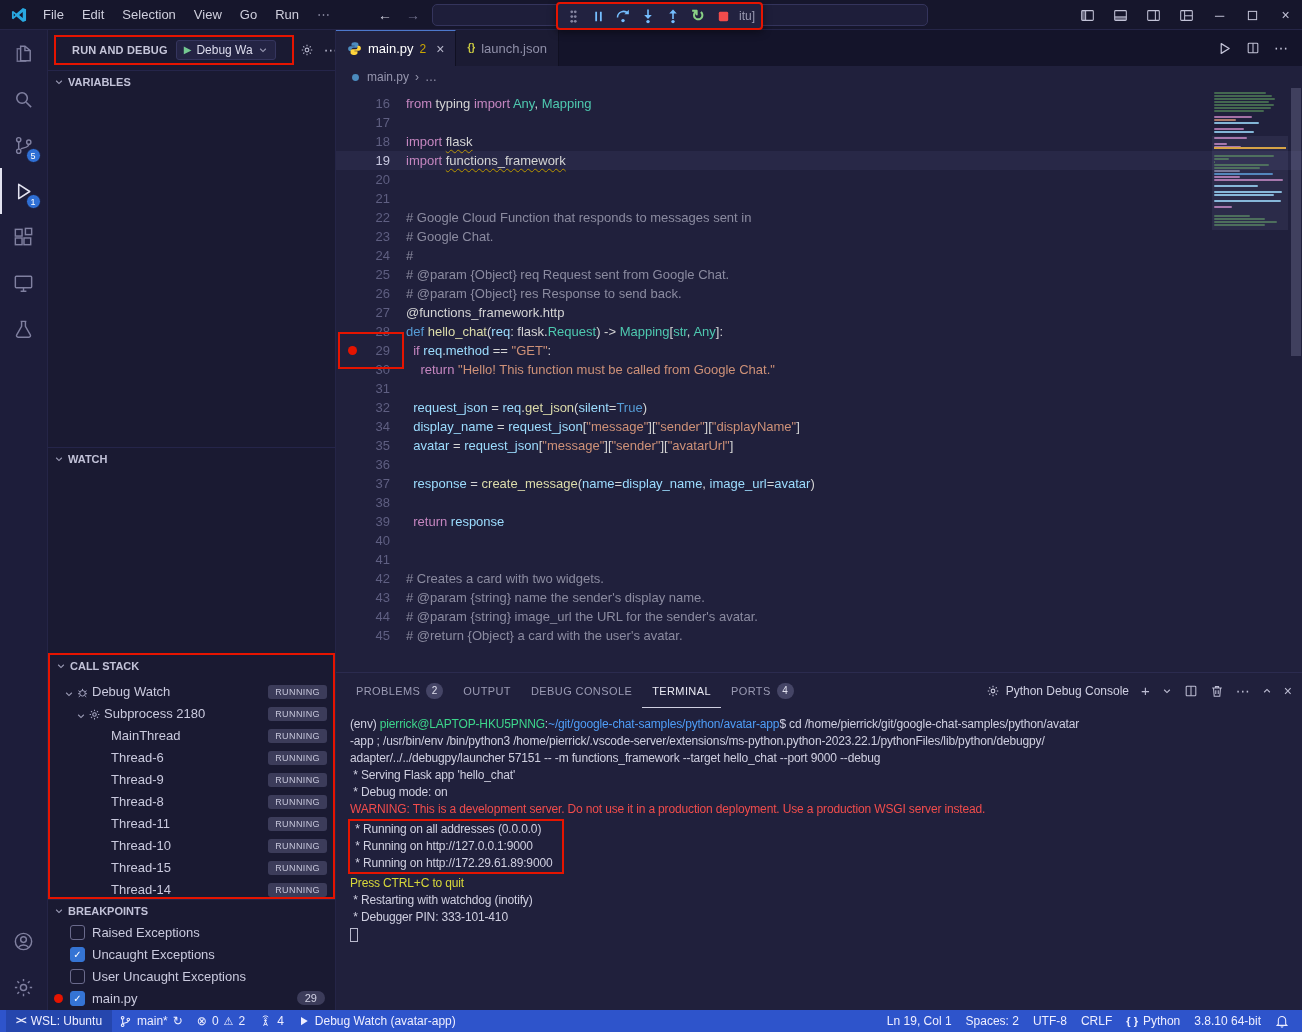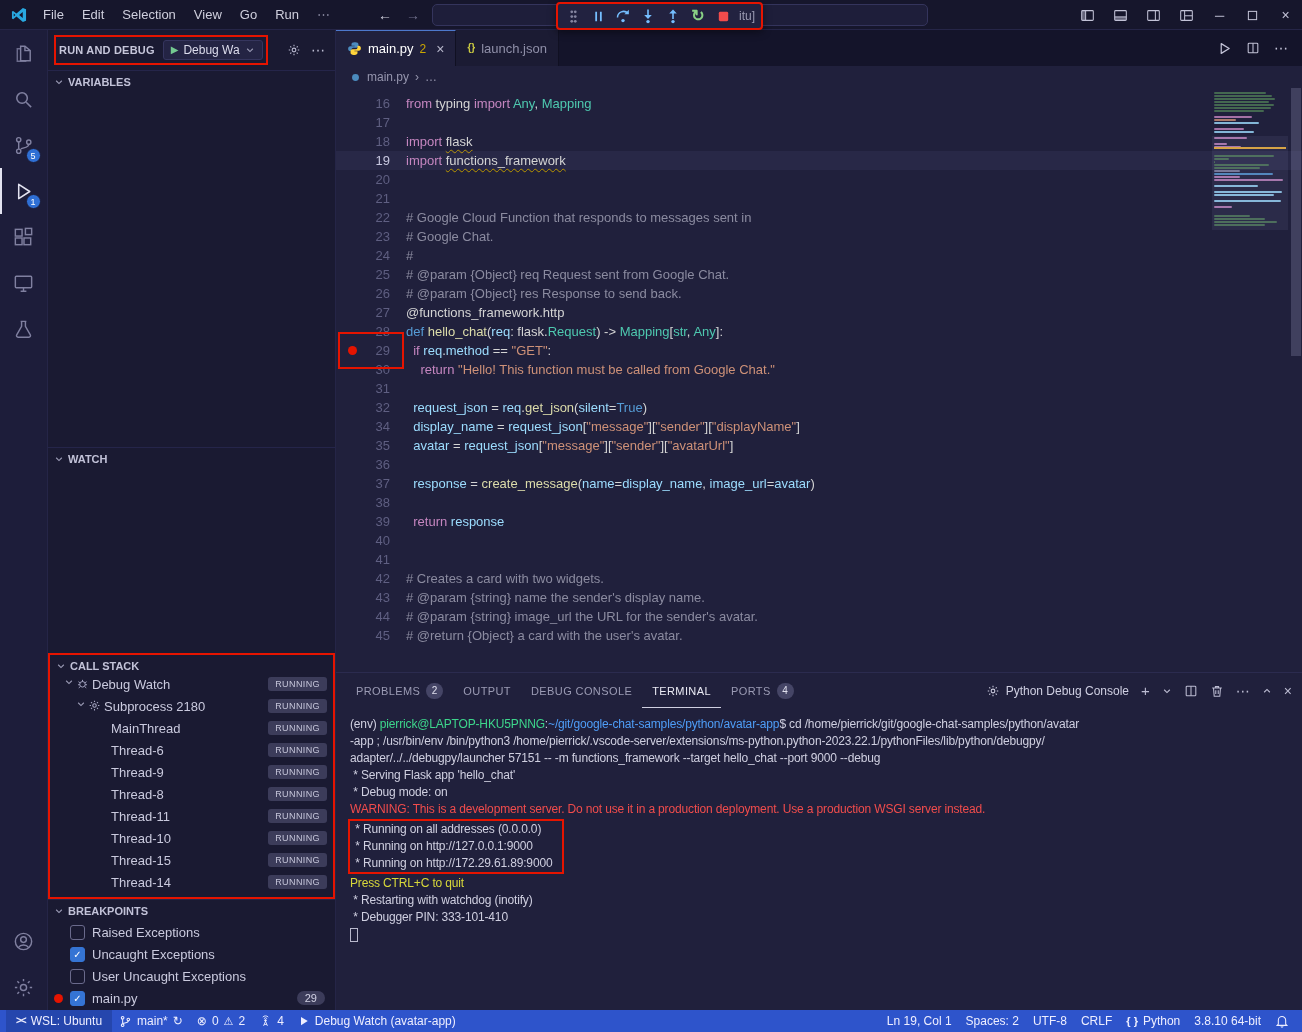--- a/index.html
+++ b/index.html
@@ -27,30 +27,30 @@
   
   .activitybar{width:48px;background:#1d1d3a;display:flex;flex-direction:column;align-items:center;border-right:1px solid #252547;}
   .ab-item{width:48px;height:46px;display:flex;align-items:center;justify-content:center;color:#8080a0;position:relative;cursor:pointer;}
   .ab-item.active{color:#e3e3f0;box-shadow:inset 2px 0 0 #e3e3f0;}
   .ab-badge{position:absolute;right:7px;bottom:5px;background:#2f6fd4;color:#fff;font-size:9px;min-width:15px;height:15px;border-radius:8px;display:flex;align-items:center;justify-content:center;border:1px solid #1d1d3a;}
   .ab-spacer{flex:1;}
 
   
   .sidebar{width:288px;background:#1a1a32;border-right:1px solid #252547;display:flex;flex-direction:column;font-size:13px;overflow:hidden;}
   .sb-header{height:40px;display:flex;align-items:center;padding:0 6px;gap:6px;}
-  .debug-config-group{display:flex;align-items:center;gap:8px;border:2px solid #e51400;padding:3px 3px;}
+  .debug-config-group{display:flex;align-items:center;gap:8px;border:2px solid #e51400;padding:3px 16px;}
   .sb-title{font-size:11px;font-weight:bold;color:#c6c6da;white-space:nowrap;letter-spacing:.2px;}
   .launch-select{display:flex;align-items:center;gap:5px;background:#242444;border:1px solid #35355e;border-radius:3px;padding:2px 7px;font-size:12px;color:#dcdcec;cursor:pointer;white-space:nowrap;}
   .play{color:#74c991;font-size:10px;}
   .sb-actions{display:flex;align-items:center;gap:10px;margin-left:auto;color:#bcbcd2;padding-right:4px;}
   .sec-h{height:22px;display:flex;align-items:center;gap:4px;padding:0 6px;font-size:11px;font-weight:bold;color:#c2c2d8;border-top:1px solid #25254a;flex:none;cursor:pointer;}
   .sec-body-variables{height:355px;flex:none;}
   .sec-body-watch{height:184px;flex:none;}
   .annotate-callstack{border:2px solid #e51400;flex:none;}
-  .cs-row{height:22px;display:flex;align-items:flex-start;padding-right:6px;cursor:pointer;}
+  .cs-row{height:22px;display:flex;align-items:flex-end;padding-right:6px;cursor:pointer;}
   .cs-row.lvl0{padding-left:14px;} .cs-row.lvl1{padding-left:26px;} .cs-row.lvl2{padding-left:58px;}
   .cs-label{color:#cacade;white-space:nowrap;overflow:hidden;margin-left:3px;}
   .tree-ic{color:#a8a8c4;margin-left:2px;}
   .run-badge{margin-left:auto;background:#3c3c5a;color:#c6c6da;font-size:9px;letter-spacing:.4px;padding:2px 7px;border-radius:3px;flex:none;}
   .chev-sm{color:#9a9ab4;}
   .bp-row{height:22px;display:flex;align-items:center;gap:7px;padding-left:22px;position:relative;cursor:pointer;}
   .bp-row .dot{position:absolute;left:6px;width:9px;height:9px;border-radius:50%;background:#e51400;}
   .cb{width:15px;height:15px;border:1px solid #6a6a8c;border-radius:3px;display:inline-flex;align-items:center;justify-content:center;font-size:10px;color:#fff;flex:none;cursor:pointer;}
   .cb.checked{background:#3574d4;border-color:#3574d4;}
   .bp-label{color:#cacade;}

